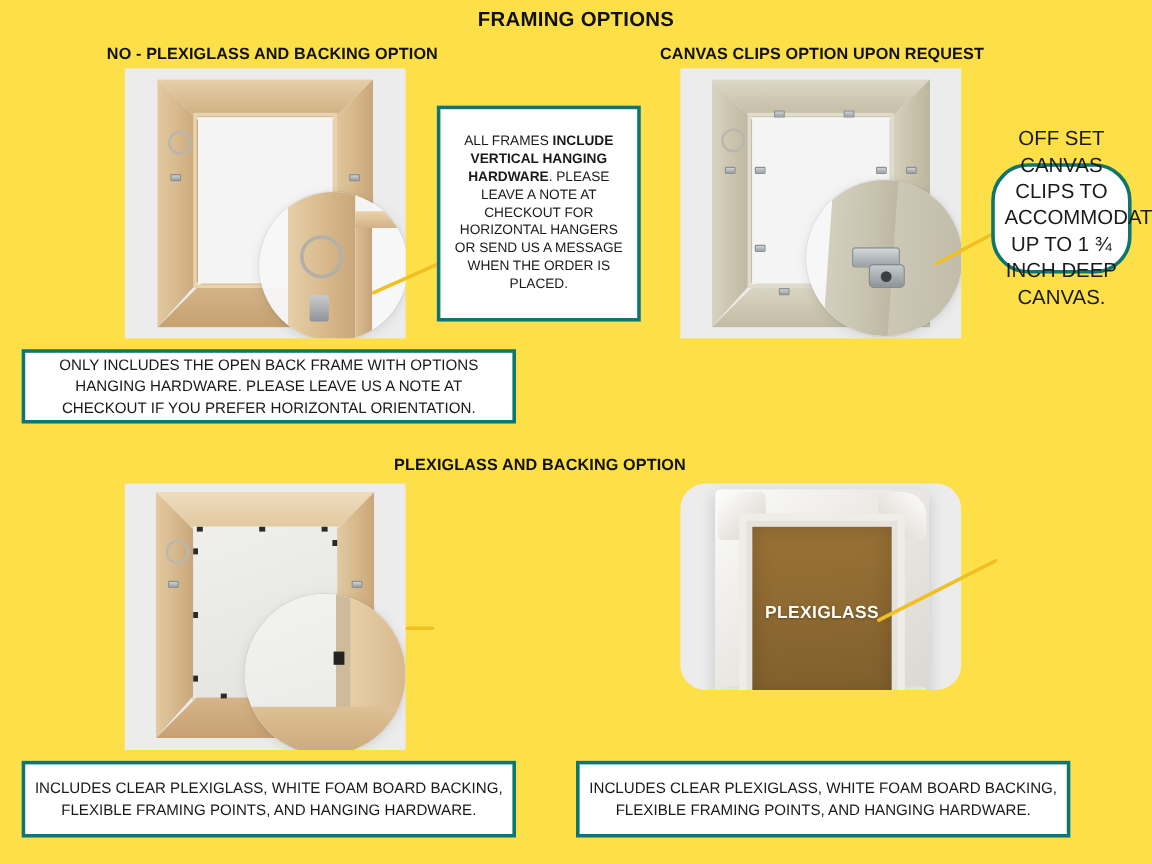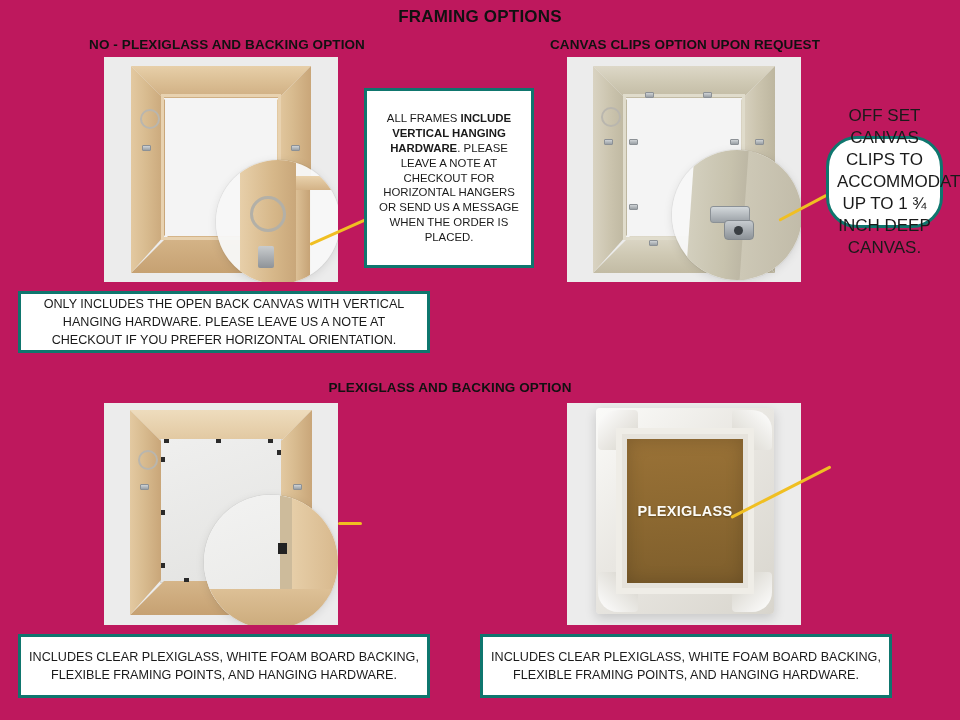--- a/index.html
+++ b/index.html
@@ -2,21 +2,21 @@
 <html><head>
 <meta charset="utf-8">
 <style>
   * { box-sizing: border-box; margin: 0; padding: 0; }
   html, body {
     width: 960px; height: 720px;
     background: #ffffff;
     font-family: "Liberation Sans", sans-serif;
     overflow: hidden;
   }
-  #page { position: relative; width: 960px; height: 720px; background:#be185d; }
+  #page { position: relative; width: 960px; height: 720px; background:#fde047; }
 
   .main-title {
     position: absolute; left: 0; top: 7px; width: 960px;
     text-align: center;
     font-size: 17px; font-weight: bold; letter-spacing: .2px;
     color: #111;
   }
   .section-title {
     position: absolute;
     text-align: center;
@@ -173,21 +173,21 @@
     </div>
   </div>
 
   <div class="conn" style="left:779px; top:219px; width:54px; transform:rotate(-28deg);"></div>
 
   <div class="callout small-note" style="left:826px; top:136px; width:117px; height:92px;">
     <div class="txt">OFF SET CANVAS CLIPS TO ACCOMMODATE UP TO 1 ¾ INCH DEEP CANVAS.</div>
   </div>
 
   <div class="callout wide-note" style="left:18px; top:291px; width:412px; height:62px;">
-    <div class="txt">ONLY INCLUDES THE OPEN BACK CANVAS WITH VERTICAL HANGING HARDWARE. PLEASE LEAVE US A NOTE AT CHECKOUT IF YOU PREFER HORIZONTAL ORIENTATION.</div>
+    <div class="txt">ONLY INCLUDES THE OPEN BACK FRAME WITH OPTIONS HANGING HARDWARE. PLEASE LEAVE US A NOTE AT CHECKOUT IF YOU PREFER HORIZONTAL ORIENTATION.</div>
   </div>
 
 
   <div class="section-title" style="left:280px; top:380px; width:340px;">PLEXIGLASS AND BACKING OPTION</div>
 
   <div class="photo" style="left:104px; top:403px; width:234px; height:222px;">
     <div class="photo-inner">
       <div class="fr" style="left:26px; top:7px; width:182px; height:205px;">
 
         <div style="position:absolute; left:30px; top:27px; right:30px; bottom:32px; background:linear-gradient(160deg,#efefee,#e3e3e1); border:1px solid #d4d4d2;"></div>
@@ -216,21 +216,21 @@
         <div style="position:absolute; left:74px; top:48px; width:9px; height:11px; background:#222;"></div>
         <div style="position:absolute; left:40px; top:96px; width:9px; height:11px; background:#222;"></div>
         <div style="position:absolute; left:0; bottom:-4px; width:150px; height:44px; background:linear-gradient(180deg,#ddc096,#c9a878);"></div>
       </div>
     </div>
   </div>
 
   <div class="conn" style="left:338px; top:522px; width:24px;"></div>
 
 
-  <div class="photo" style="left:567px; top:403px; width:234px; height:222px;">
+  <div class="photo" style="left:567px; top:403px; width:234px; height:172px;border-radius:21px;">
     <div class="photo-inner">
 
       <div style="position:absolute; left:29px; top:5px; width:178px; height:206px;
                   background:linear-gradient(135deg,#fbfbf9,#e9e7e2 45%,#d8d5cd);
                   border-radius:4px; box-shadow:0 4px 12px rgba(0,0,0,.16);">
 
         <div style="position:absolute; left:2px; top:2px; width:40px; height:40px; border-radius:50% 10% 50% 10%; background:linear-gradient(135deg,#ffffff,#d6d3ca);"></div>
         <div style="position:absolute; right:2px; top:2px; width:40px; height:40px; border-radius:10% 50% 10% 50%; background:linear-gradient(225deg,#ffffff,#d6d3ca);"></div>
         <div style="position:absolute; left:2px; bottom:2px; width:40px; height:40px; border-radius:10% 50% 10% 50%; background:linear-gradient(45deg,#ffffff,#d2cfc6);"></div>
         <div style="position:absolute; right:2px; bottom:2px; width:40px; height:40px; border-radius:50% 10% 50% 10%; background:linear-gradient(315deg,#ffffff,#d2cfc6);"></div>

